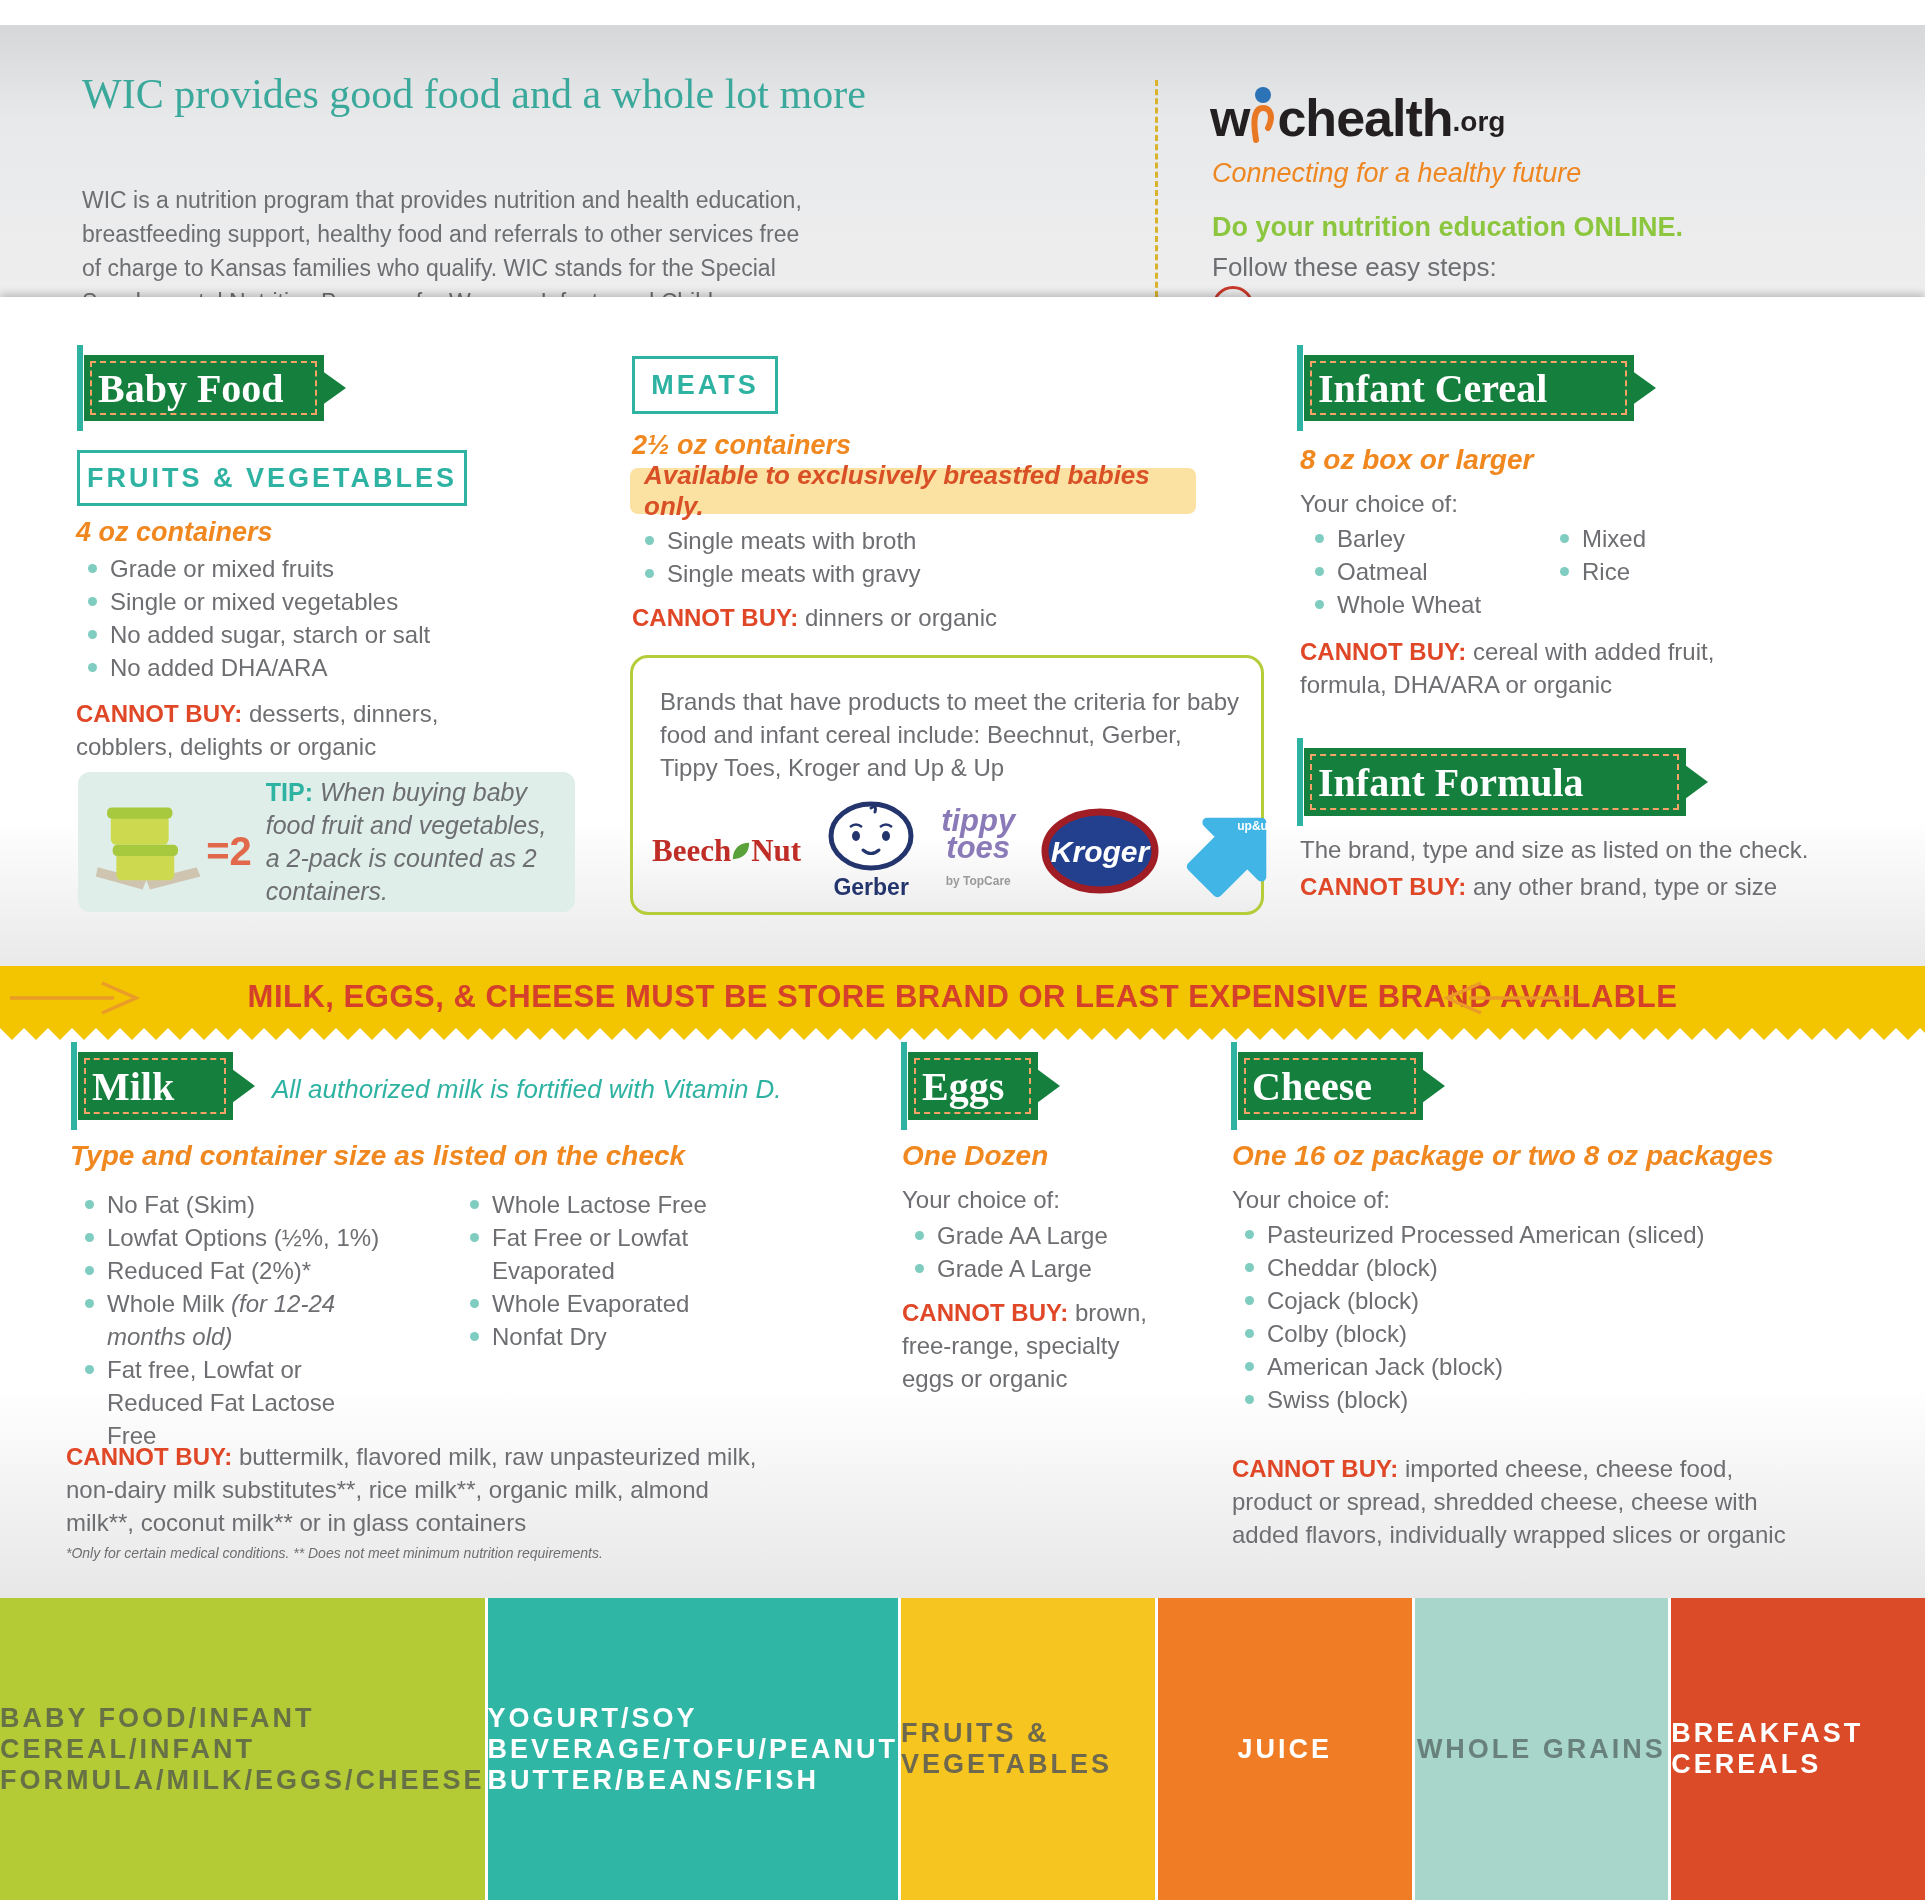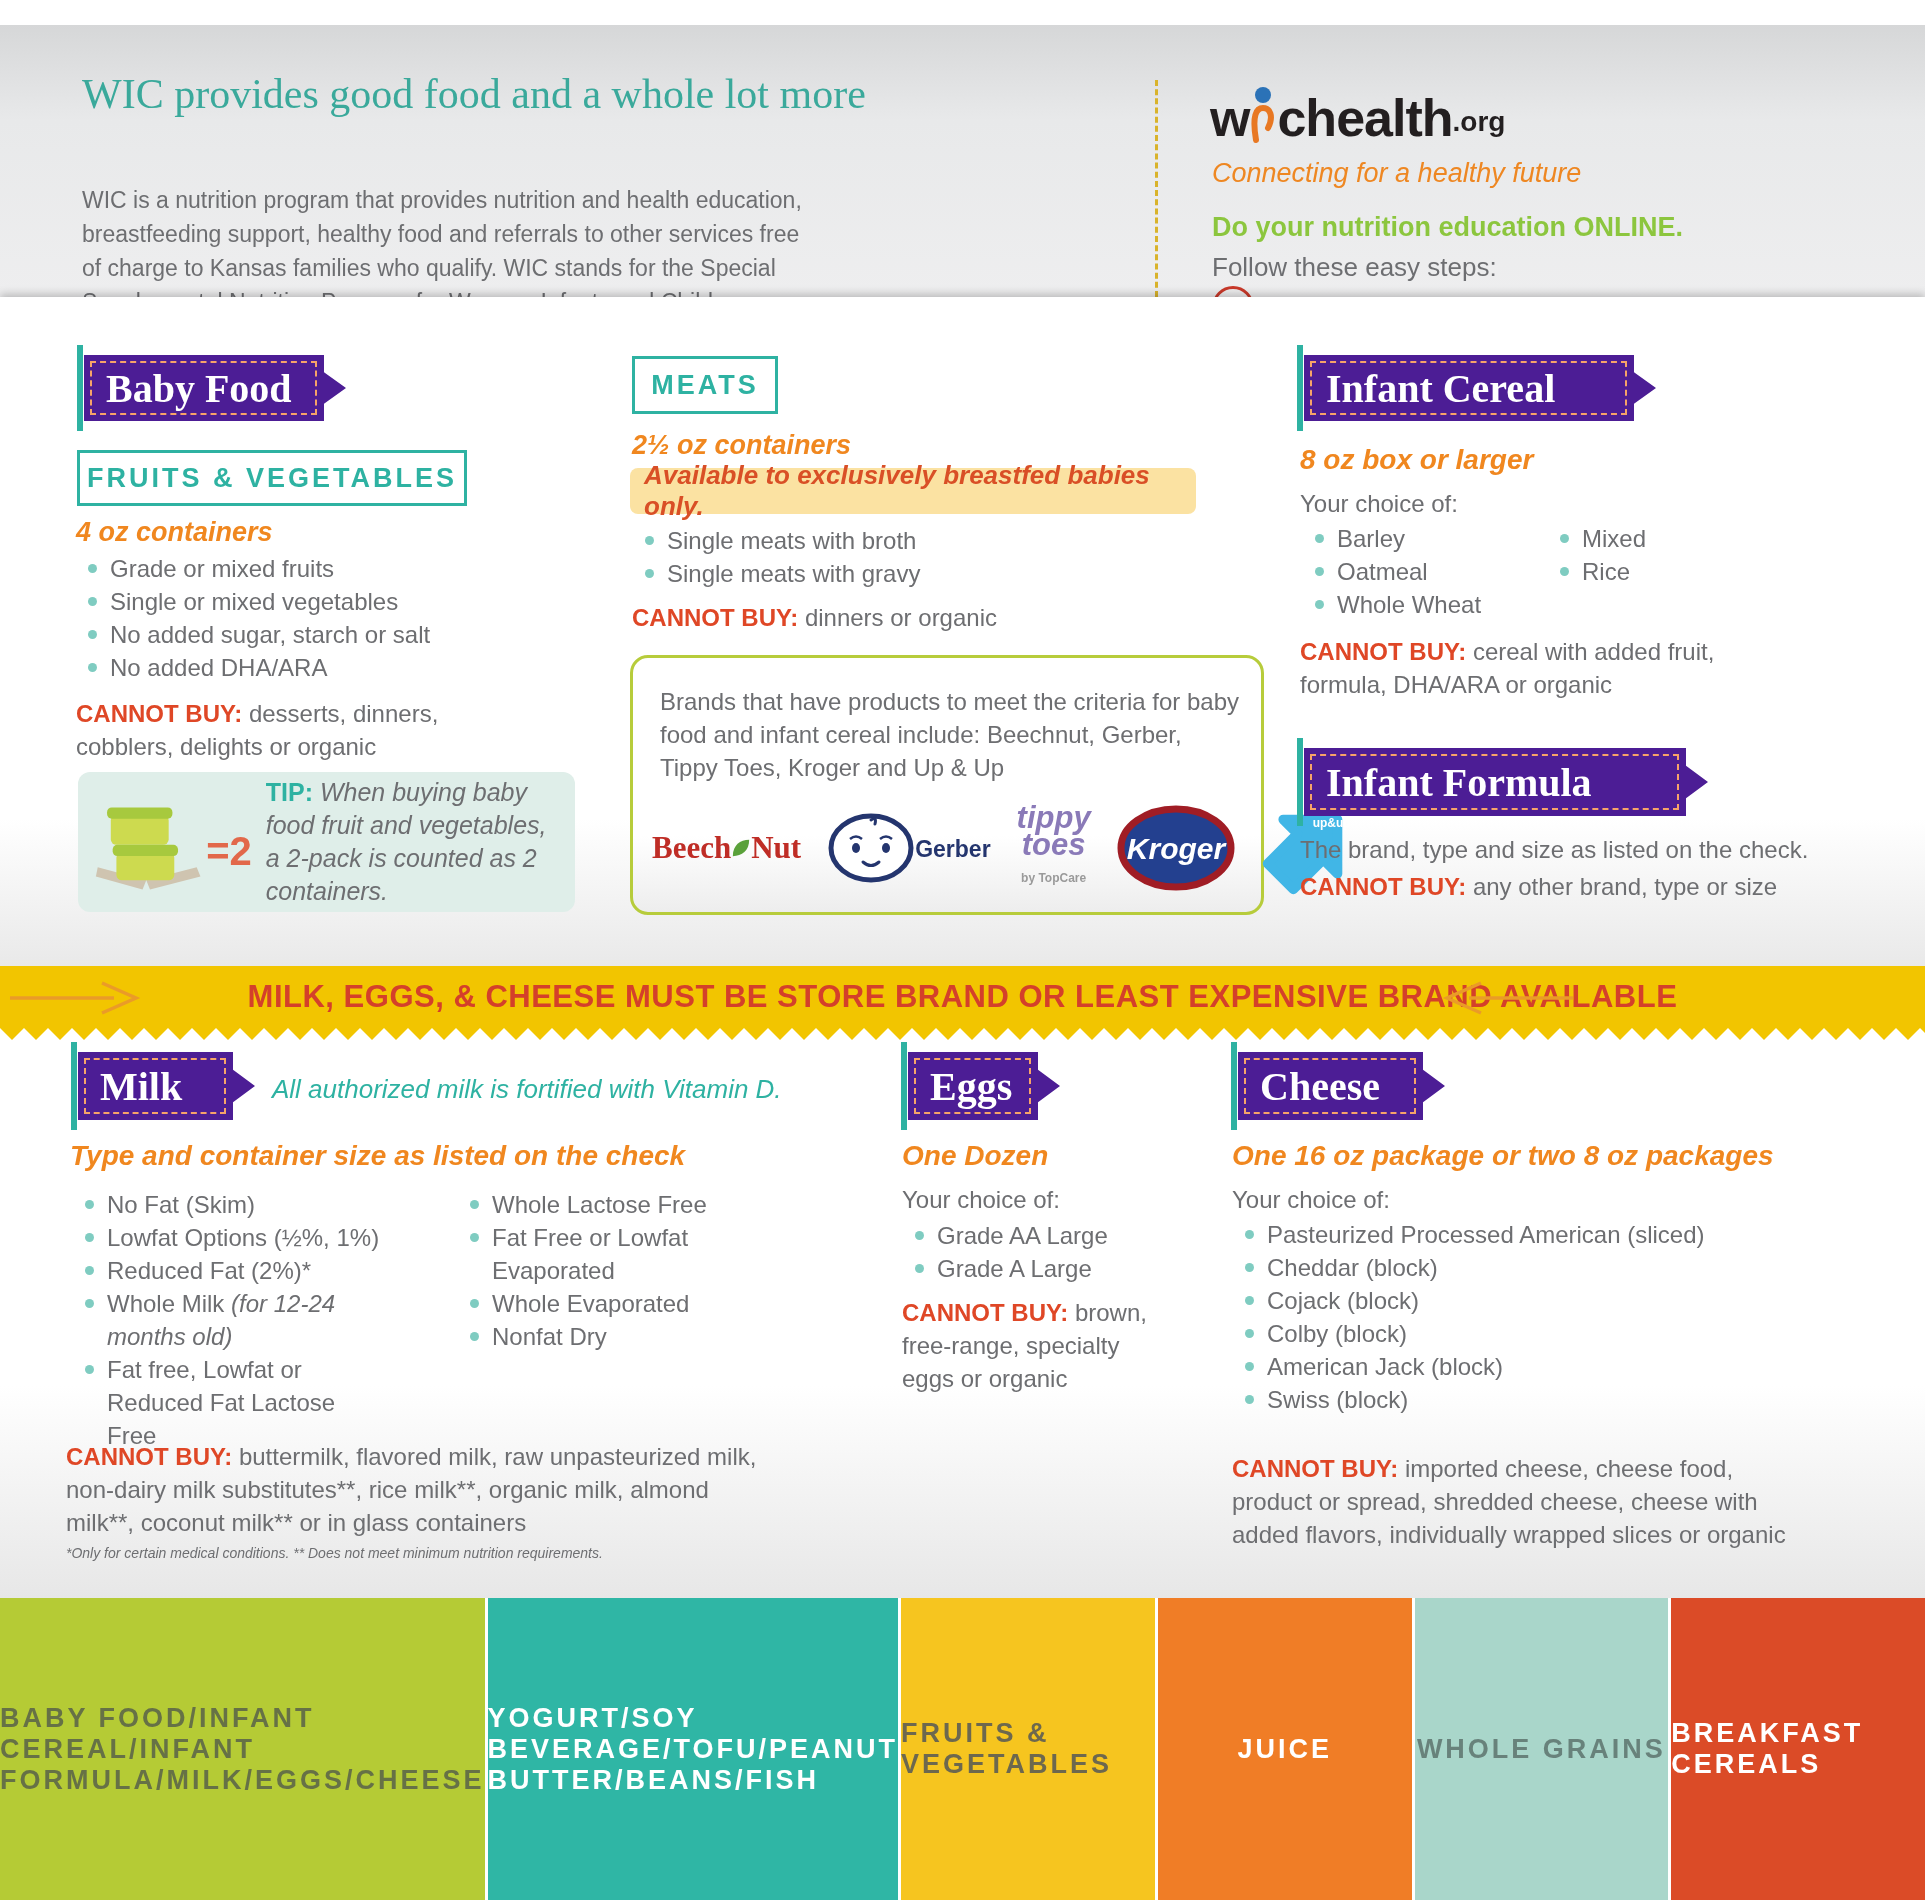--- a/index.html
+++ b/index.html
@@ -28,23 +28,23 @@
   .panel-top{position:absolute;left:0;top:297px;width:100%;height:669px;z-index:2;
              background:linear-gradient(180deg,#ffffff 0%,#ffffff 78%,#e9e9e9 100%);
              box-shadow:0 -3px 8px rgba(0,0,0,.22);}
   .panel-dairy{position:absolute;left:0;top:1039px;width:100%;height:559px;z-index:2;
              background:linear-gradient(180deg,#ffffff 0%,#ffffff 62%,#e7e7e7 100%);}
   .z3{z-index:3;}
 
   
   .ribbon{position:absolute;z-index:3;}
   .ribbon .accent{position:absolute;left:-7px;top:-10px;bottom:-10px;width:6px;background:#2eb2a2;}
-  .ribbon .shape{position:relative;width:100%;height:100%;background:#4c1d95;color:#fff;
+  .ribbon .shape{position:relative;width:100%;height:100%;background:#15803d;color:#fff;
       font-family:"Liberation Serif",serif;font-weight:bold;display:flex;align-items:center;
-      padding-left:22px;box-sizing:border-box;
+      padding-left:14px;box-sizing:border-box;
       clip-path:polygon(0 0,calc(100% - 22px) 0,calc(100% - 22px) 26%,100% 50%,calc(100% - 22px) 74%,calc(100% - 22px) 100%,0 100%);}
   .ribbon .shape::after{content:"";position:absolute;inset:6px 29px 6px 6px;border:2px dashed #f7a368;}
   .rb-lg{font-size:40px;}
 
   .tealbox{position:absolute;z-index:3;border:3px solid #2eb2a2;color:#2eb2a2;font-weight:bold;
            letter-spacing:3px;display:flex;align-items:center;justify-content:center;background:transparent;}
 
   .orange-sub{position:absolute;z-index:3;color:#f0871f;font-weight:bold;font-style:italic;font-size:27px;white-space:nowrap;}
   .choice{position:absolute;z-index:3;font-size:24px;color:#6d6e71;}
   .body-block{position:absolute;z-index:3;font-size:24px;line-height:33px;color:#6d6e71;}
@@ -64,21 +64,21 @@
   
   .highlight{position:absolute;z-index:3;background:#fbe2a2;border-radius:8px;display:flex;align-items:center;
              padding-left:14px;box-sizing:border-box;color:#d94f26;font-weight:bold;font-style:italic;font-size:26px;}
 
   
   .brandsbox{position:absolute;z-index:3;border:3px solid #b7cc3b;border-radius:18px;
              background:linear-gradient(180deg,#ffffff 0%,#ffffff 70%,#ededed 100%);box-sizing:border-box;}
   .brands-text{position:absolute;font-size:24px;line-height:33px;color:#6d6e71;}
   .logos{position:absolute;display:flex;align-items:center;gap:26px;}
   .beech{font-family:"Liberation Serif",serif;font-weight:bold;font-size:31px;color:#bf2d26;white-space:nowrap;display:flex;align-items:center;}
-  .gerber-wrap{display:flex;align-items:center;}
+  .gerber-wrap{display:flex;flex-direction:column;align-items:center;}
   .gerber-label{font-size:23px;font-weight:bold;color:#24356e;margin-top:2px;}
   .tippy{font-weight:bold;font-style:italic;color:#8a7ab8;font-size:31px;line-height:27px;text-align:center;}
   .tippy-sub{font-size:12px;color:#9a9a9a;font-style:normal;font-weight:bold;}
   .upup-wrap{position:relative;width:96px;height:96px;}
   .upup-label{position:absolute;right:6px;top:16px;color:#fff;font-size:12px;font-weight:bold;}
 
   
   .banner{position:absolute;left:0;top:966px;width:100%;height:62px;background:#f2c500;z-index:2;
           display:flex;align-items:center;justify-content:center;}
   .banner-text{color:#d4402a;font-weight:bold;font-size:31px;letter-spacing:.5px;white-space:nowrap;}

